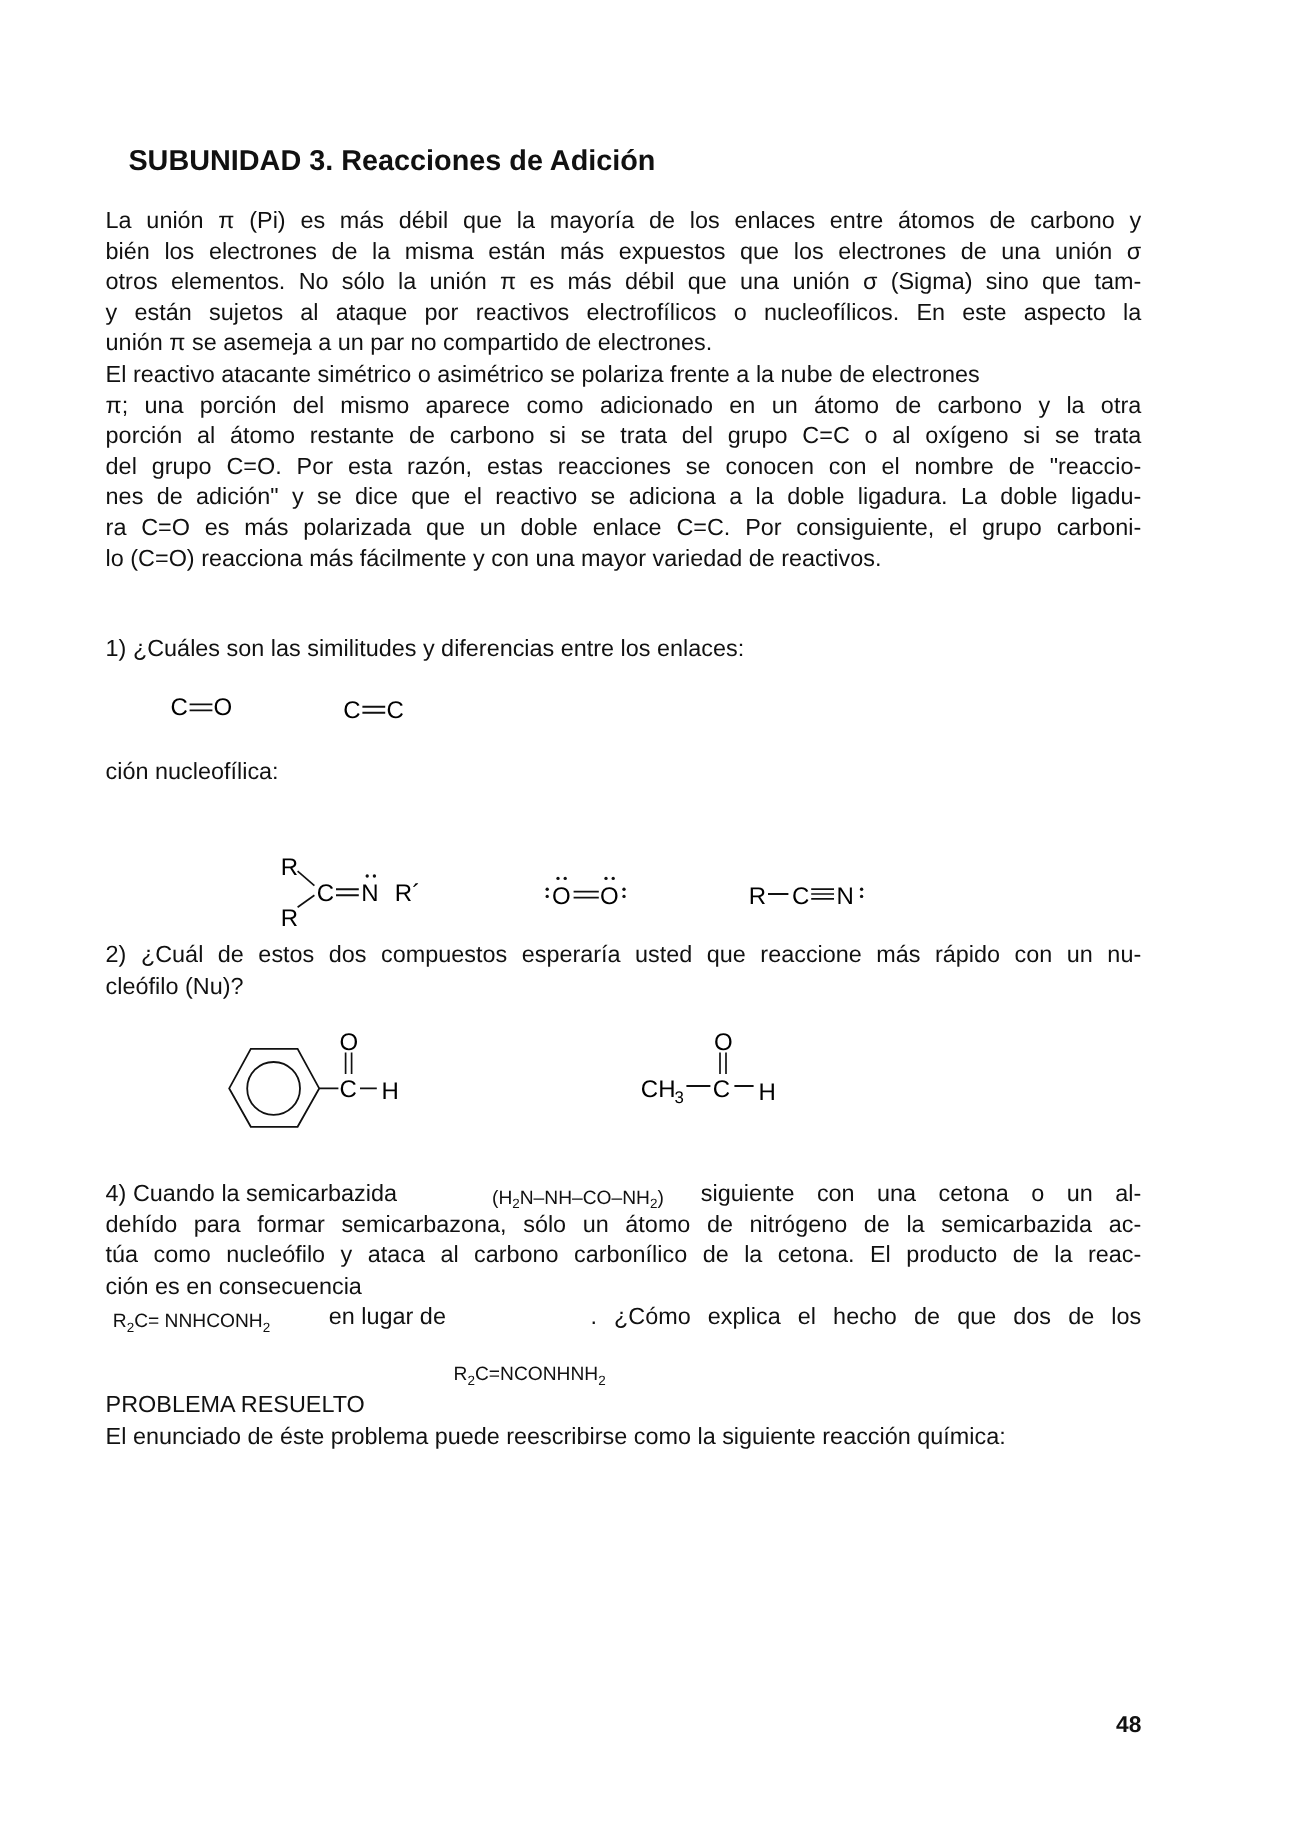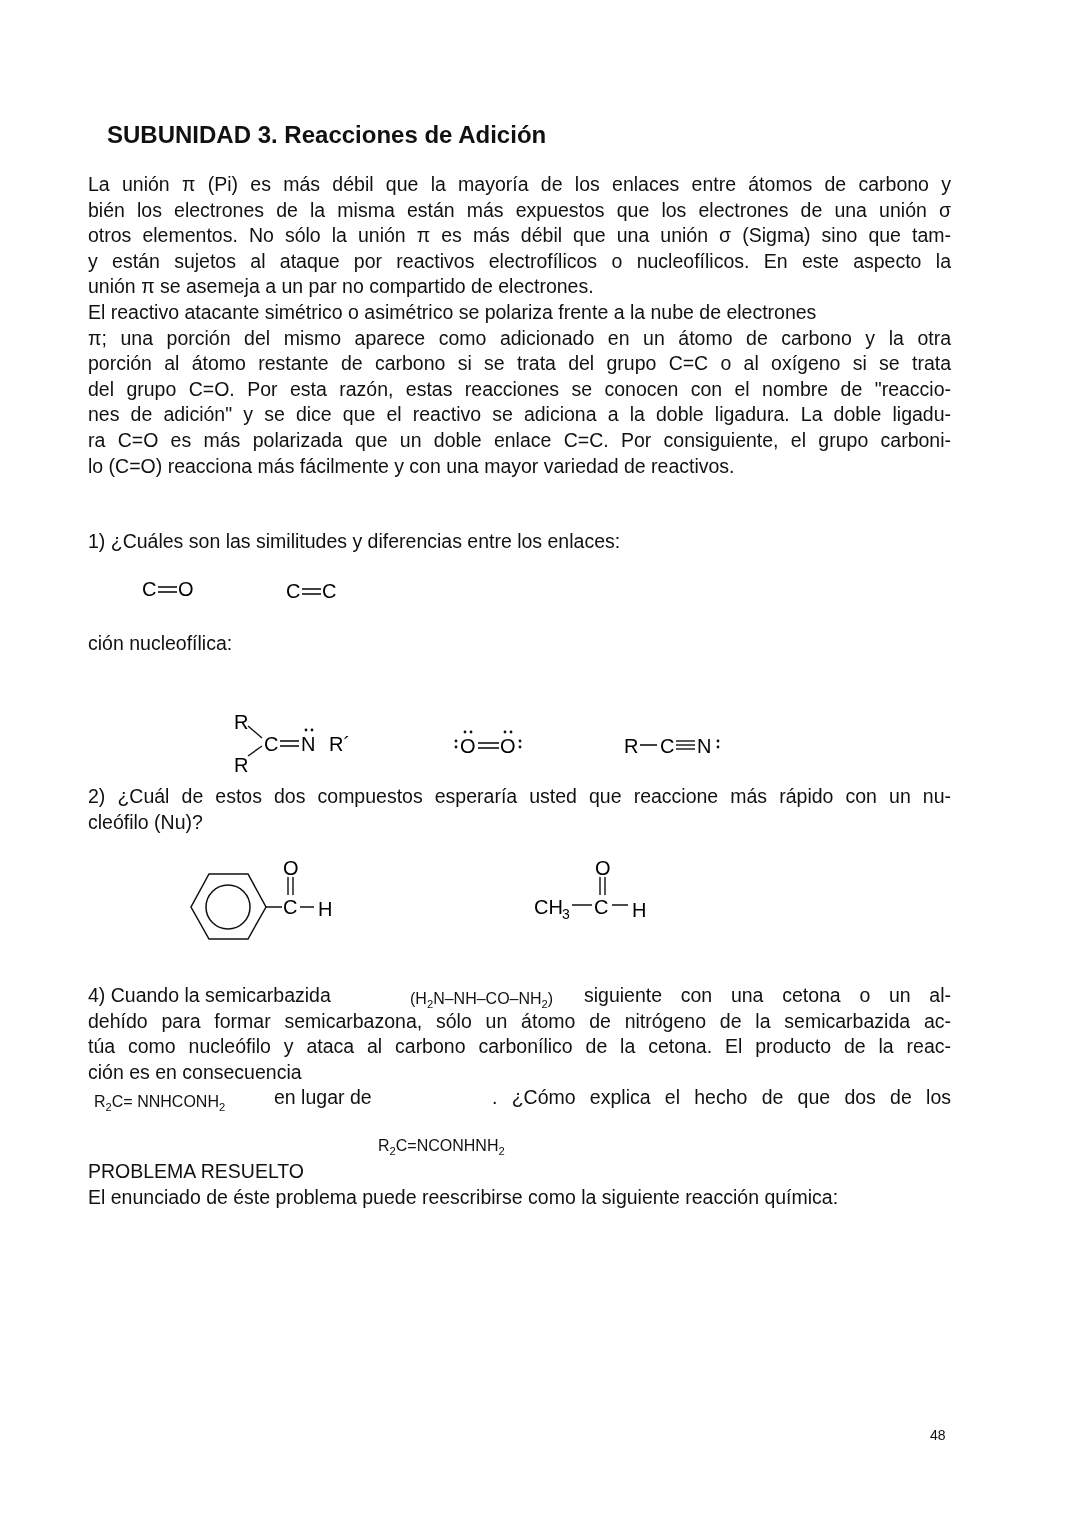--- a/index.html
+++ b/index.html
@@ -6,21 +6,21 @@
   body { width: 1080px; height: 1528px; position: relative; overflow: hidden;
          font-family: "Liberation Sans", sans-serif; color: #111; }
   .abs { position: absolute; }
   .title { left: 107px; top: 121px; font-size: 24px; font-weight: bold; }
   .para { left: 88px; width: 863px; font-size: 19.5px; line-height: 25.6px; }
   .line { display: block; white-space: nowrap; }
   .jline { display: block; text-align: justify; text-align-last: justify; }
   .chem { font-size: 19px; white-space: nowrap; }
   .small { font-size: 16px; text-align: center; }
   sub { font-size: 70%; vertical-align: -4px; line-height: 0; }
-  .pagenum { left: 930px; top: 1427px; font-size: 14px; }
+  .pagenum { left: 930px; top: 1427px; font-size: 19px; font-weight: bold; }
 </style>
 </head>
 <body>
 
 <div class="abs title">SUBUNIDAD 3. Reacciones de Adición</div>
 
 <div class="abs para" style="top:172px;">
   <span class="jline">La unión π (Pi) es más débil que la mayoría de los enlaces entre átomos de carbono y</span>
   <span class="jline">bién los electrones de la misma están más expuestos que los electrones de una unión σ</span>
   <span class="jline">otros elementos. No sólo la unión π es más débil que una unión σ (Sigma) sino que tam-</span>

